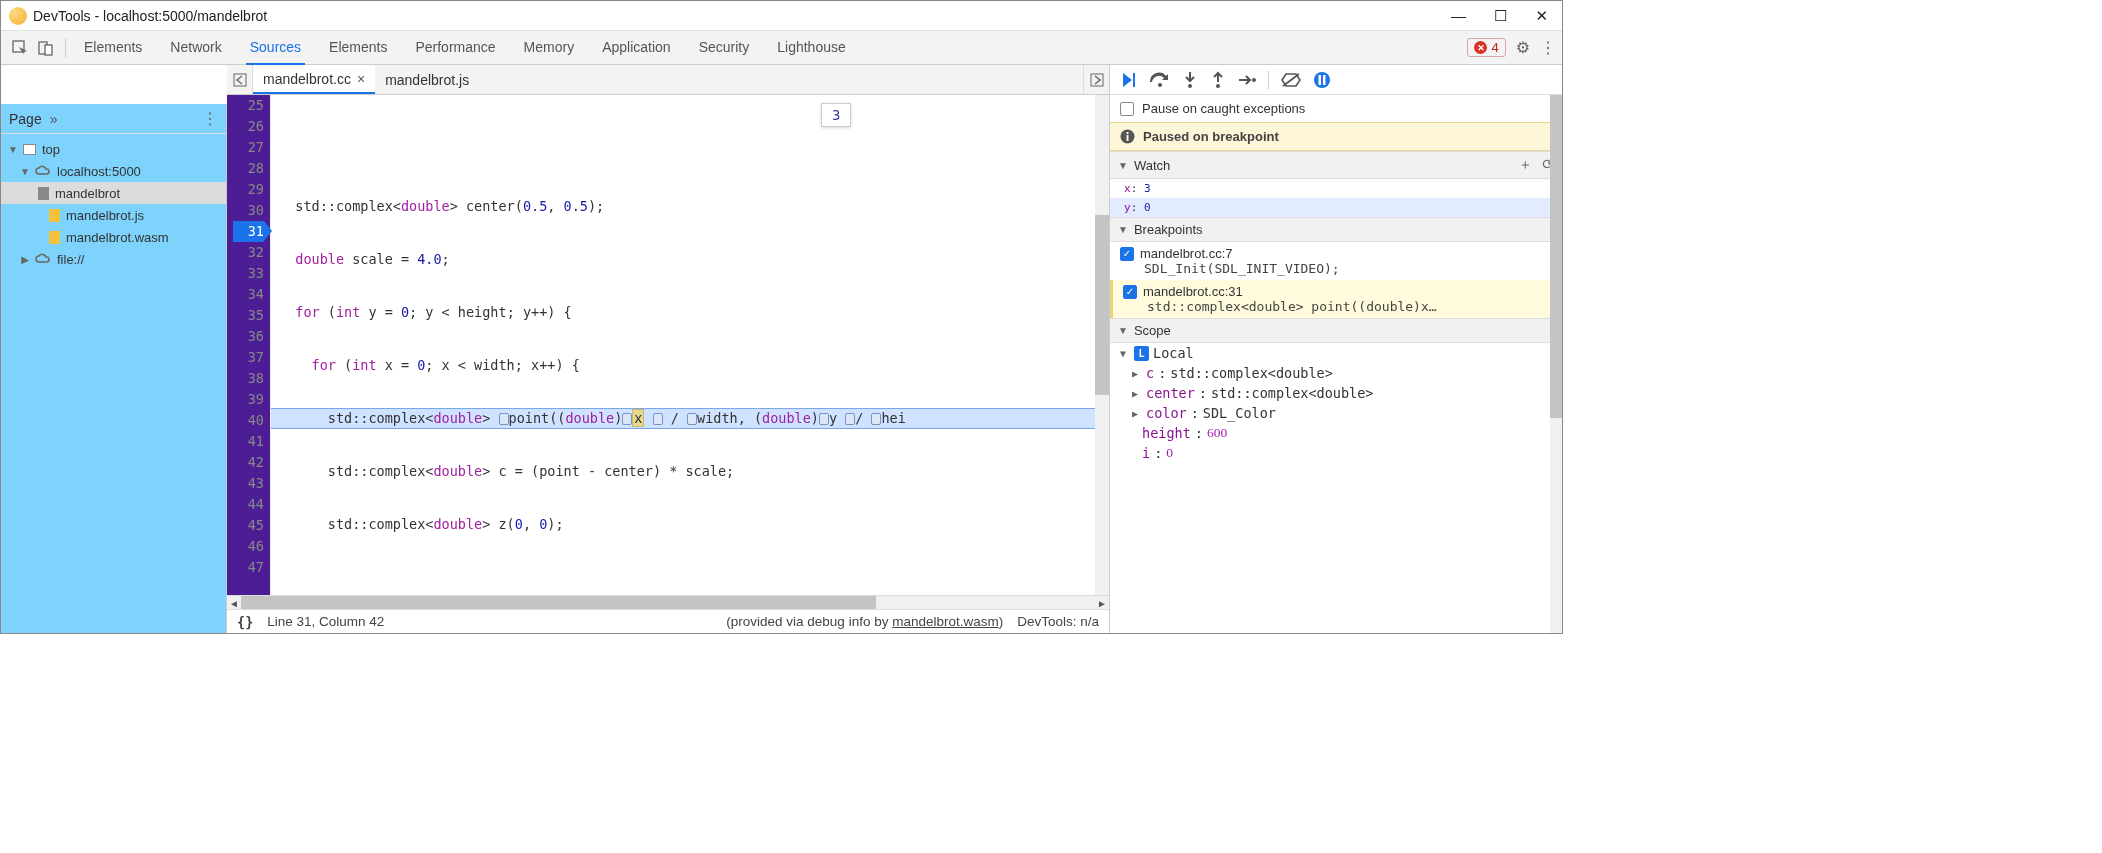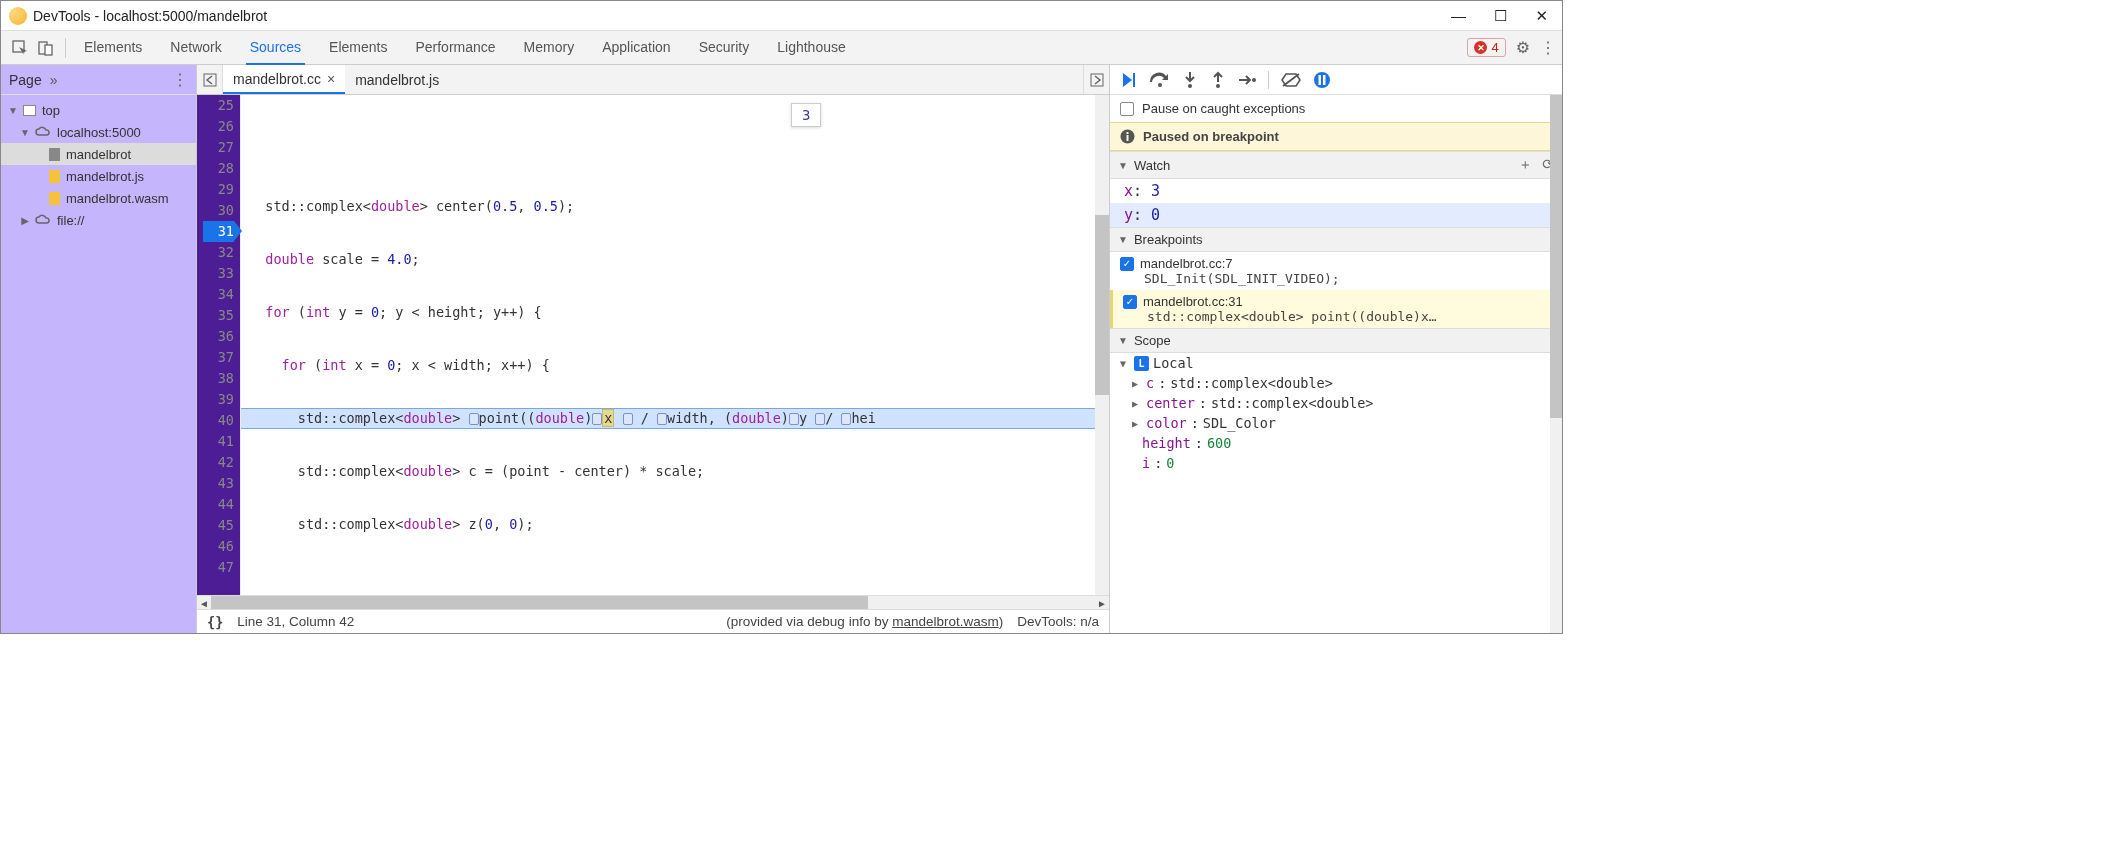--- a/index.html
+++ b/index.html
@@ -22,21 +22,21 @@
 .tab.active { color: #1a73e8; border-bottom: 2px solid #1a73e8; }
 .tabs-row .right { margin-left: auto; display: flex; align-items: center; gap: 10px; }
 .err-badge { border: 1px solid #d9a5a5; border-radius: 3px; padding: 1px 6px; display: flex; align-items: center; gap: 4px; font-size: 13px; color: #c5221f; cursor: pointer; }
 .err-badge .circ { width: 13px; height: 13px; border-radius: 50%; background: #d93025; color: #fff; font-size: 9px; display: flex; align-items: center; justify-content: center; font-weight: bold; }
 .gear, .menu3 { font-size: 16px; color: #666; cursor: pointer; }
 
 
 .main { flex: 1; display: flex; min-height: 0; }
 
 
-.nav { width: 196px; border-right: 1px solid #ccc; display: flex; flex-direction: column; background: #c4b5fd; }
+.nav { width: 226px; border-right: 1px solid #ccc; display: flex; flex-direction: column; background: #7dd3fc; margin-top: 39px; }
 .nav-head { height: 30px; display: flex; align-items: center; padding: 0 8px; border-bottom: 1px solid #ddd; }
 .nav-head .lbl { font-size: 14px; color: #333; }
 .nav-head .chev { margin-left: 8px; font-size: 14px; color: #555; cursor: pointer; }
 .nav-head .more { margin-left: auto; font-size: 16px; color: #666; cursor: pointer; }
 .tree { flex: 1; padding: 4px 0; font-size: 13px; }
 .tree-row { display: flex; align-items: center; height: 22px; padding: 0 6px; cursor: pointer; }
 .tree-row.selected { background: #dcdcdc; }
 .tree-row .exp { width: 12px; text-align: center; color: #666; font-size: 10px; }
 .tree-row .ficon { width: 16px; height: 14px; margin: 0 4px; display: flex; align-items: center; justify-content: center; }
 .ficon.frame { border: 1px solid #888; width: 13px; height: 11px; background: #fff; }
@@ -83,34 +83,34 @@
 .dbg-toolbar { height: 30px; display: flex; align-items: center; gap: 12px; padding: 0 10px; border-bottom: 1px solid #ddd; }
 .dbg-toolbar svg { cursor: pointer; }
 .dbg-toolbar .sep { width: 1px; height: 18px; background: #ccc; }
 .dbg-row { padding: 6px 10px; display: flex; align-items: center; gap: 8px; }
 .chk { width: 14px; height: 14px; border: 1px solid #888; border-radius: 2px; display: inline-flex; align-items: center; justify-content: center; cursor: pointer; }
 .chk.on { background: #1a73e8; border-color: #1a73e8; color: #fff; font-size: 10px; }
 .pause-banner { background: #fdf6d8; border-top: 1px solid #e6d98a; border-bottom: 1px solid #e6d98a; padding: 6px 10px; display: flex; align-items: center; gap: 8px; font-weight: bold; color: #444; }
 .section-head { background: #f1f1f1; border-top: 1px solid #ddd; border-bottom: 1px solid #ddd; padding: 4px 8px; display: flex; align-items: center; font-size: 13px; color: #333; }
 .section-head .exp { font-size: 10px; color: #666; margin-right: 6px; }
 .section-head .actions { margin-left: auto; display: flex; gap: 10px; color: #666; font-size: 14px; cursor: pointer; }
-.watch-item { padding: 3px 14px; font-family: Consolas, monospace; font-size: 15px; }
+.watch-item { padding: 3px 14px; font-family: Consolas, monospace; font-size: 11px; }
 .watch-item.sel { background: #e2ebff; }
 .watch-item .k { color: #881391; }
 .watch-item .v { color: #1a1aa6; }
 .bp-item { padding: 4px 10px 4px 10px; }
 .bp-item.active { background: #fffbdc; border-left: 3px solid #e6d674; }
 .bp-item .loc { display: flex; align-items: center; gap: 6px; }
 .bp-item .src { margin-left: 24px; font-family: Consolas, monospace; color: #444; white-space: nowrap; overflow: hidden; text-overflow: ellipsis; }
 .scope-item { padding: 2px 10px; font-family: Consolas, monospace; font-size: 13.5px; display: flex; align-items: center; gap: 4px; }
 .scope-item .exp { font-size: 10px; color: #666; width: 10px; display: inline-block; }
 .badge-L { display: inline-flex; width: 15px; height: 15px; background: #1a73e8; color: #fff; font-size: 10px; font-weight: bold; align-items: center; justify-content: center; border-radius: 2px; }
 .scope-item .k { color: #881391; }
 .scope-item .v { color: #333; text-align: right; }
-.scope-item .vnum { color: #15803d; }
+.scope-item .vnum { color: #a21caf; font-family: Liberation Serif, serif; }
 .dbg .vscroll { position: absolute; right: 0; top: 30px; bottom: 0; width: 12px; background: #f0f0f0; }
 .dbg .vscroll .thumb { width: 100%; height: 60%; background: #c4c4c4; }
 </style>
 </head>
 <body>
 
 <div class="window">
 
   <div class="titlebar">
     <div class="logo"></div>
@@ -173,21 +173,21 @@
         </div>
         <div class="tree-row" style="padding-left:18px">
           <span class="exp">▼</span>
             <span class="ficon cloud">
               <svg width="16" height="12" viewBox="0 0 16 12">
                 <path d="M4 9a3 3 0 010-6 4 4 0 017 1 2.5 2.5 0 011 5H4z"></path>
               </svg>
             </span>
             <span class="txt">localhost:5000</span>
         </div>
-        <div class="tree-row selected" style="padding-left:44px">
+        <div class="tree-row selected" style="padding-left:33px">
           <span class="ficon file"></span>
             <span class="txt">mandelbrot</span>
         </div>
         <div class="tree-row" style="padding-left:44px">
           <span class="ficon jsfile"></span>
             <span class="txt">mandelbrot.js</span>
         </div>
         <div class="tree-row" style="padding-left:44px">
           <span class="ficon jsfile"></span>
             <span class="txt">mandelbrot.wasm</span>

